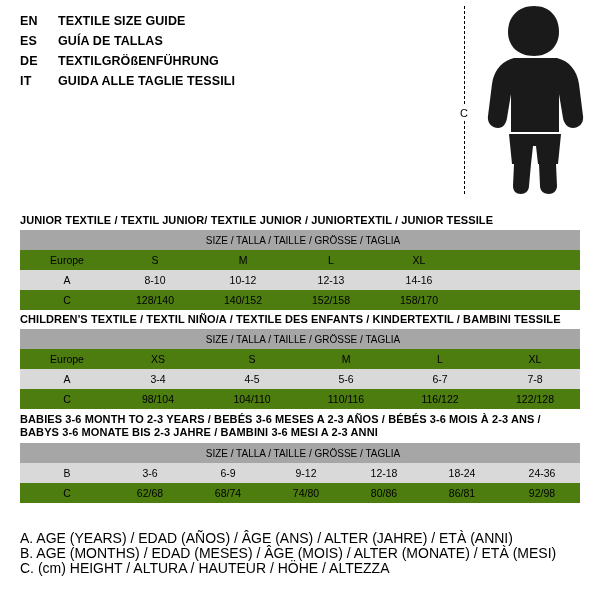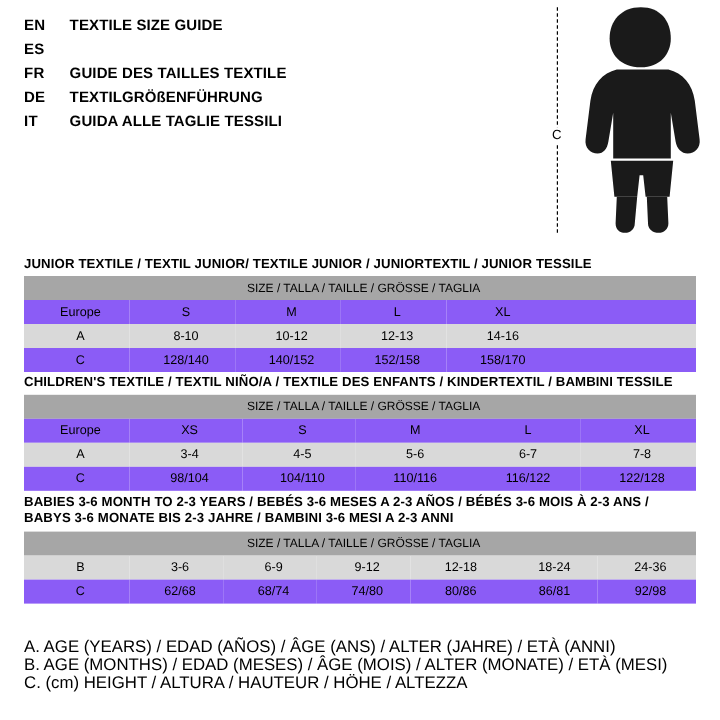--- a/index.html
+++ b/index.html
@@ -103,21 +103,21 @@
   .hdr-row td {
     background: #a6a6a6;
     color: #000;
     font-size: 10px;
     height: 17px;
   }
   .band td {
     background: #d9d9d9;
   }
   .plain td {
-    background: #8b5cf6;
+    background: #4d7c0f;
   }
   .row-label {
     width: 88px;
   }
 
   
   .legend {
     position: absolute;
     left: 20px;
     width: 560px;
@@ -133,24 +133,21 @@
 
 <div class="page">
 
   <div class="header">
     <div class="lang-row">
       <span class="lang-code">EN</span>
       <span class="lang-title">TEXTILE SIZE GUIDE</span>
     </div>
     <div class="lang-row">
       <span class="lang-code">ES</span>
-    </div>
-    <div class="lang-row">
-      <span class="lang-code">FR</span>
-      <span class="lang-title">GUIDE DES TAILLES TEXTILE</span>
+      <span class="lang-title">GUÍA DE TALLAS</span>
     </div>
     <div class="lang-row">
       <span class="lang-code">DE</span>
       <span class="lang-title">TEXTILGRÖßENFÜHRUNG</span>
     </div>
     <div class="lang-row">
       <span class="lang-code">IT</span>
       <span class="lang-title">GUIDA ALLE TAGLIE TESSILI</span>
     </div>
   </div>

